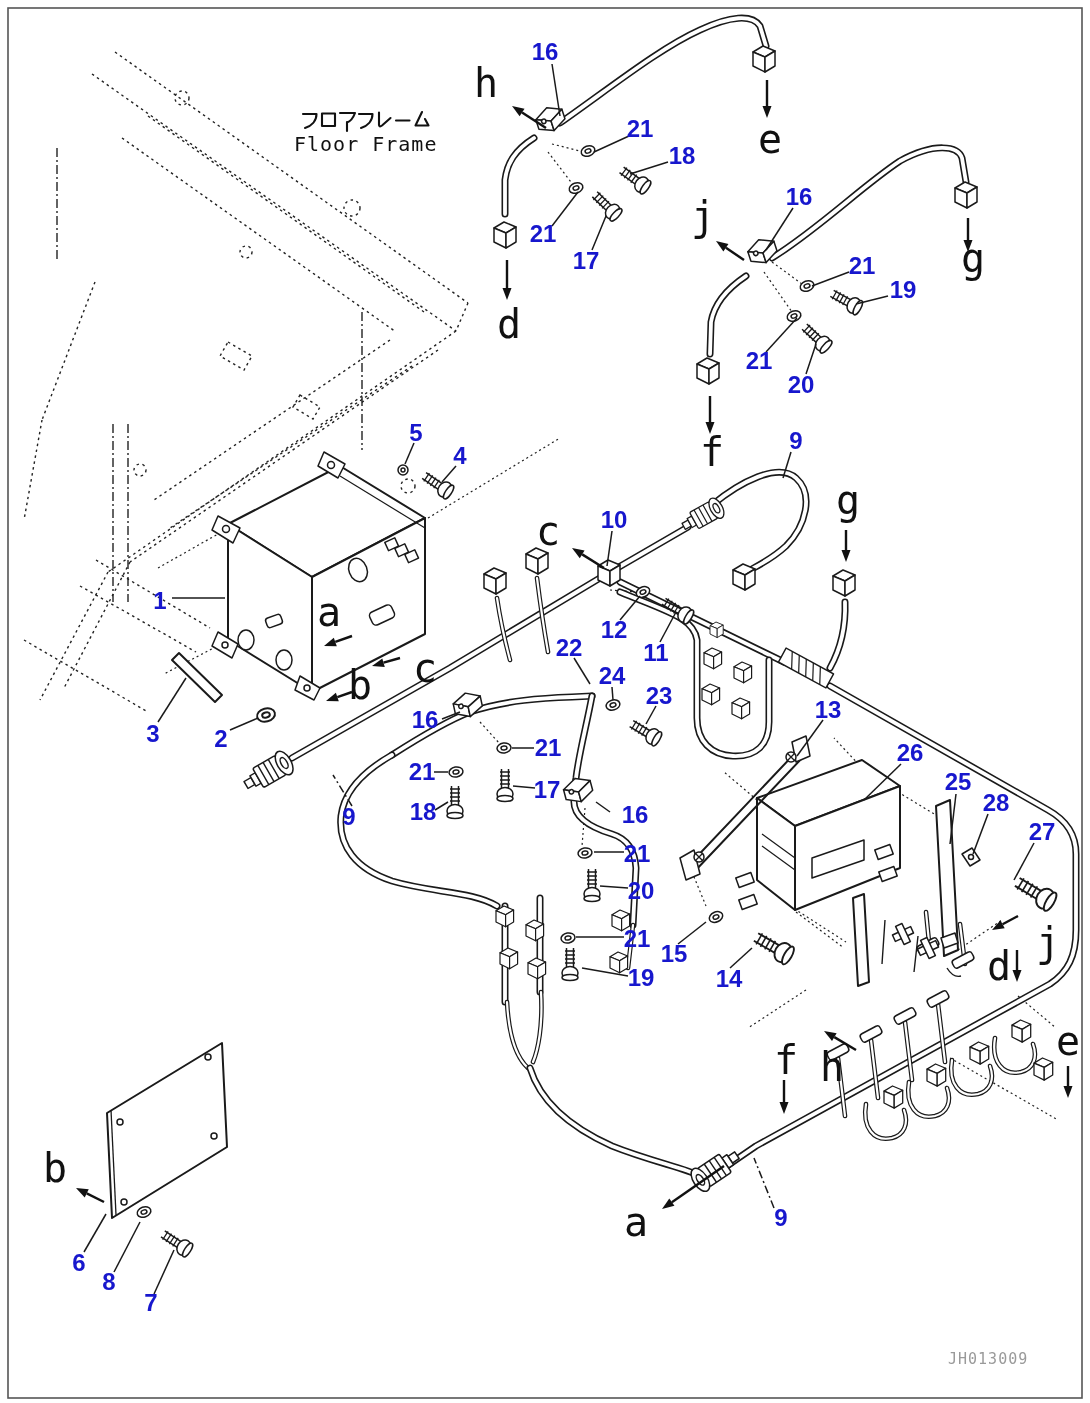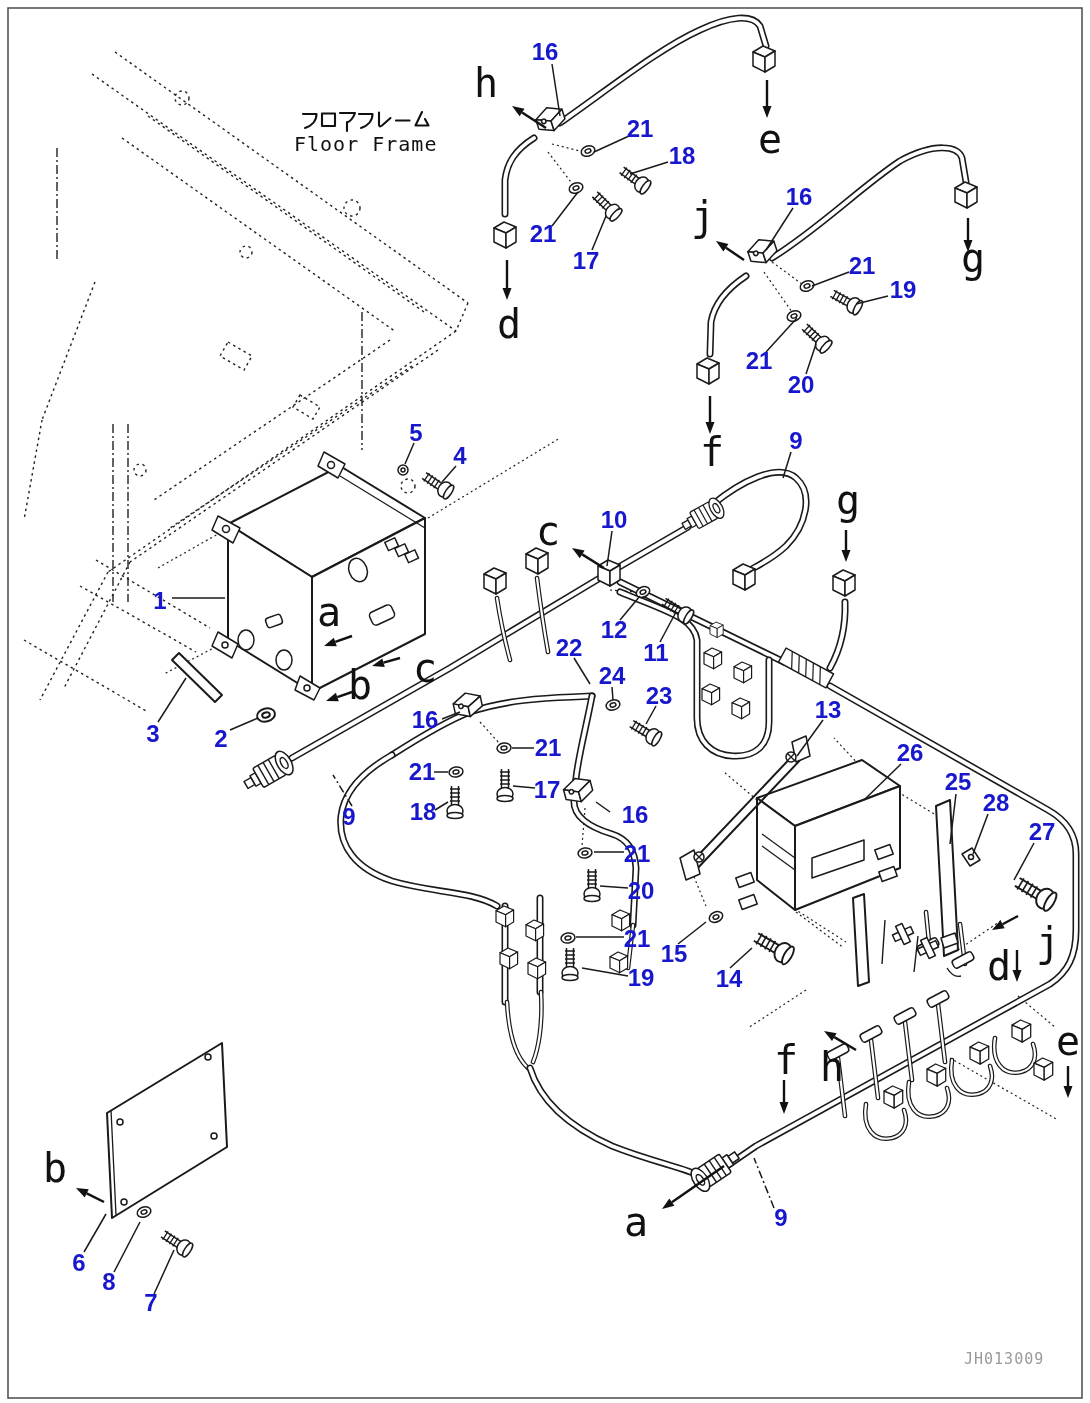--- a/index.html
+++ b/index.html
@@ -21,21 +21,21 @@
   .leader.dashdot{stroke-dasharray:8 3 2 3;}
   .plabel{font:bold 24px "Liberation Sans",sans-serif;fill:var(--label-blue,#1717cd);text-anchor:middle;}
   .vletter{font:40px "DejaVu Sans Mono",monospace;fill:#111;text-anchor:middle;}
   .ahead{fill:#111;stroke:none;}
   .aline{stroke:#111;stroke-width:2.4;fill:none;}
   .title-en{position:absolute;left:294px;top:132px;font:20px "DejaVu Sans Mono",monospace;
             letter-spacing:1px;color:#111;white-space:pre;text-align:right;}
   .title-jp-hidden{position:absolute;left:300px;top:108px;width:1px;height:1px;overflow:hidden;
             clip:rect(0 0 0 0);white-space:nowrap;}
   .watermark{position:absolute;left:948px;top:1350px;font:15px "DejaVu Sans Mono",monospace;
-            letter-spacing:1px;color:var(--wm-gray,#999);margin-left:16px;}
+            letter-spacing:1px;color:var(--wm-gray,#999);}
   .jp-strokes{fill:none;stroke:#111;stroke-width:2.1;stroke-linecap:round;stroke-linejoin:round;}
 </style>
 </head>
 <body>
 
 <div class="page">
 
   <span class="title-jp-hidden">フロアフレーム</span>
   <span class="title-en">Floor Frame</span>
   <span class="watermark">JH013009</span>

